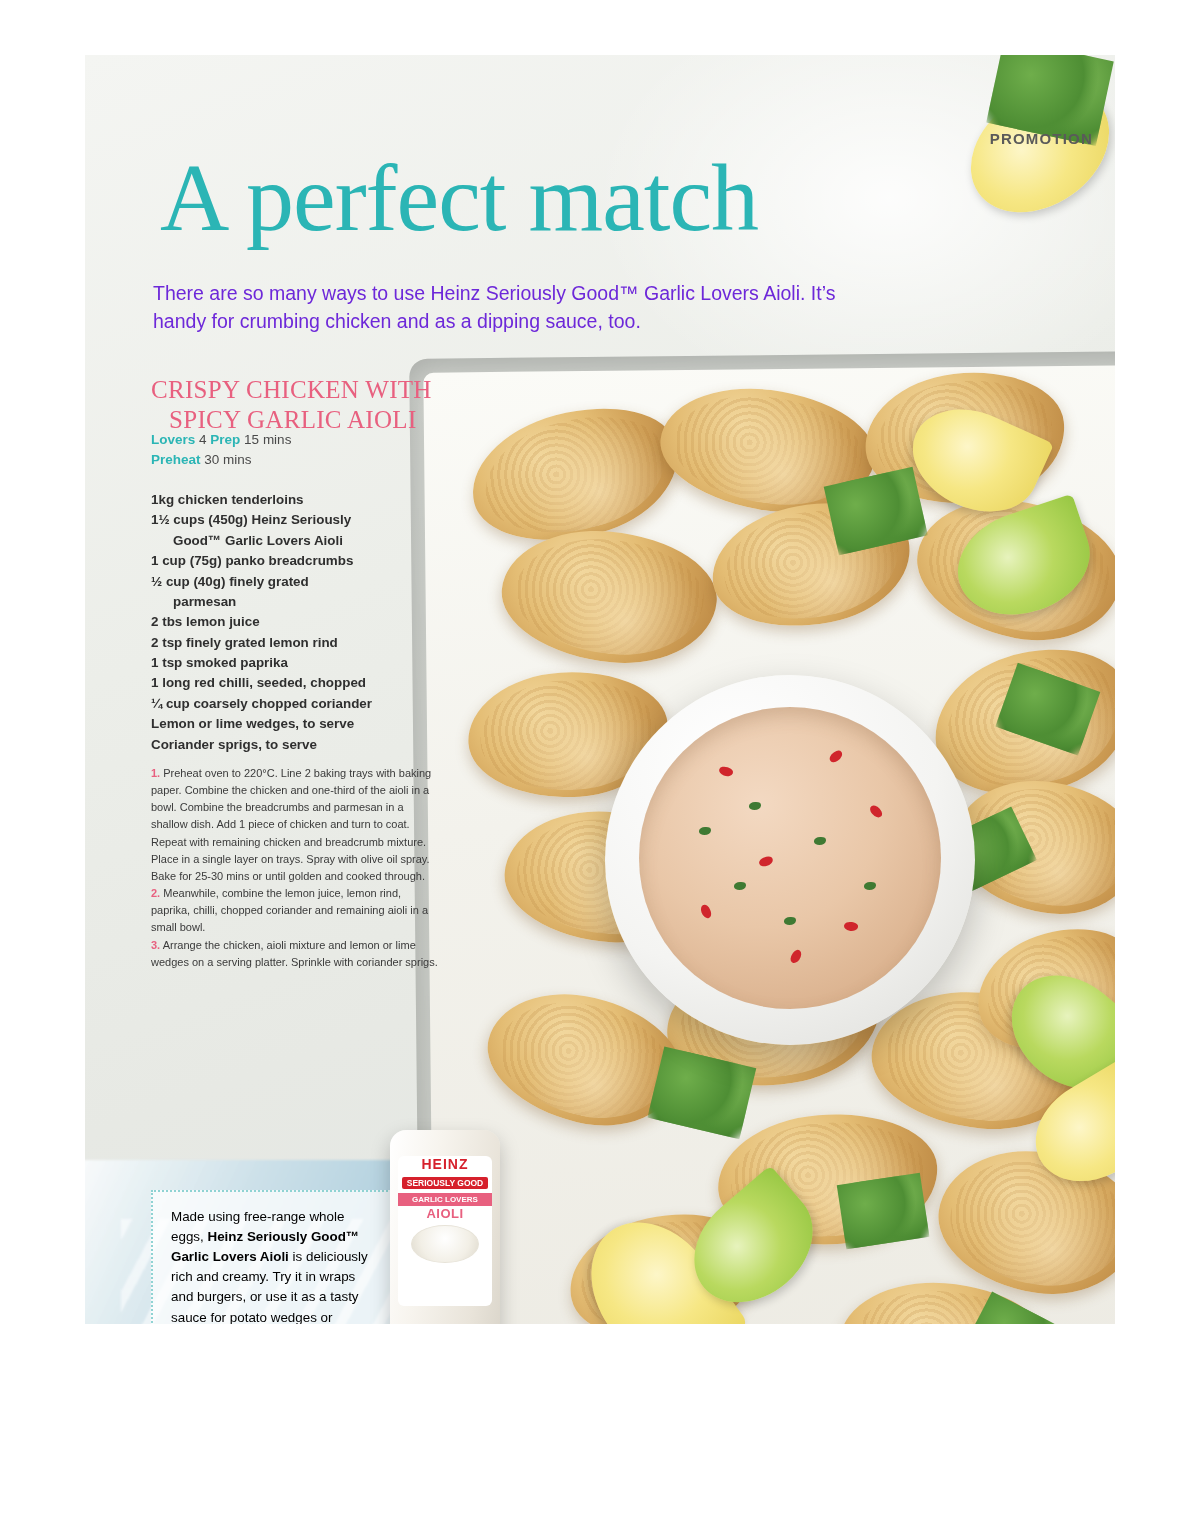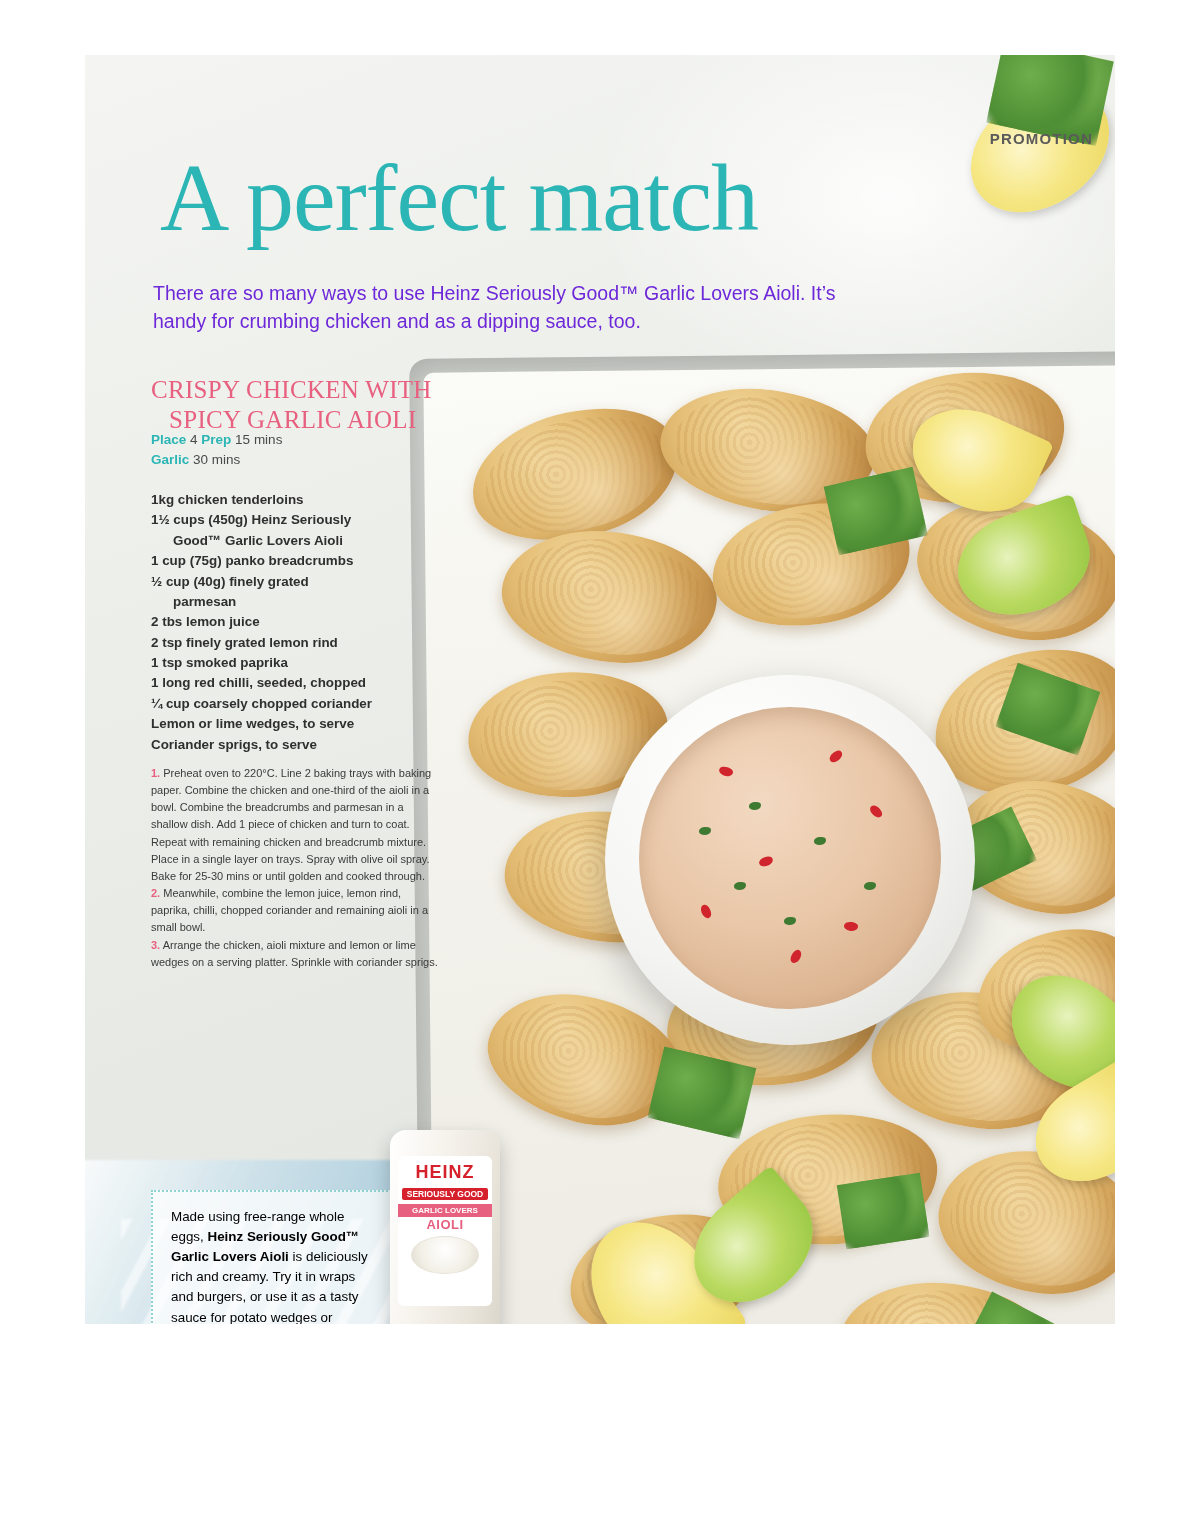--- a/index.html
+++ b/index.html
@@ -290,22 +290,21 @@
   .bottle .label {
     position: absolute;
     left: 8px; top: 26px;
     width: 94px; height: 150px;
     background: #ffffff;
     border-radius: 6px;
     text-align: center;
     font-family: "Liberation Sans", sans-serif;
   }
   .bottle .brand {
-    margin-top: 6px;
-    font-size: 18px;
+    font-size: 14px;
     font-weight: 700;
     letter-spacing: 1px;
     color: #d6202c;
   }
   .bottle .sg {
     margin-top: 3px;
     font-size: 8.5px;
     font-weight: 700;
     color: #ffffff;
     background: #d6202c;
@@ -411,27 +410,27 @@
 
     <div class="standfirst">There are so many ways to use Heinz Seriously Good™ Garlic Lovers Aioli. It’s handy for crumbing chicken and as a dipping sauce, too.</div>
 
     <div class="recipe-title">
       <span>CRISPY CHICKEN WITH</span>
       <span class="l2">SPICY GARLIC AIOLI</span>
     </div>
 
     <div class="meta">
       <div>
-        <span class="k">Place</span>
+        <span class="k">Lovers</span>
         <span class="v">4</span>
         <span class="k">Prep</span>
         <span class="v">15 mins</span>
       </div>
       <div>
-        <span class="k">Garlic</span>
+        <span class="k">Preheat</span>
         <span class="v">30 mins</span>
       </div>
     </div>
 
     <div class="ingredients" id="ingredients">
         <div>1kg chicken tenderloins</div>
         <div>1½ cups (450g) Heinz Seriously</div>
         <div class="cont">Good™ Garlic Lovers Aioli</div>
         <div>1 cup (75g) panko breadcrumbs</div>
         <div>½ cup (40g) finely grated</div>

